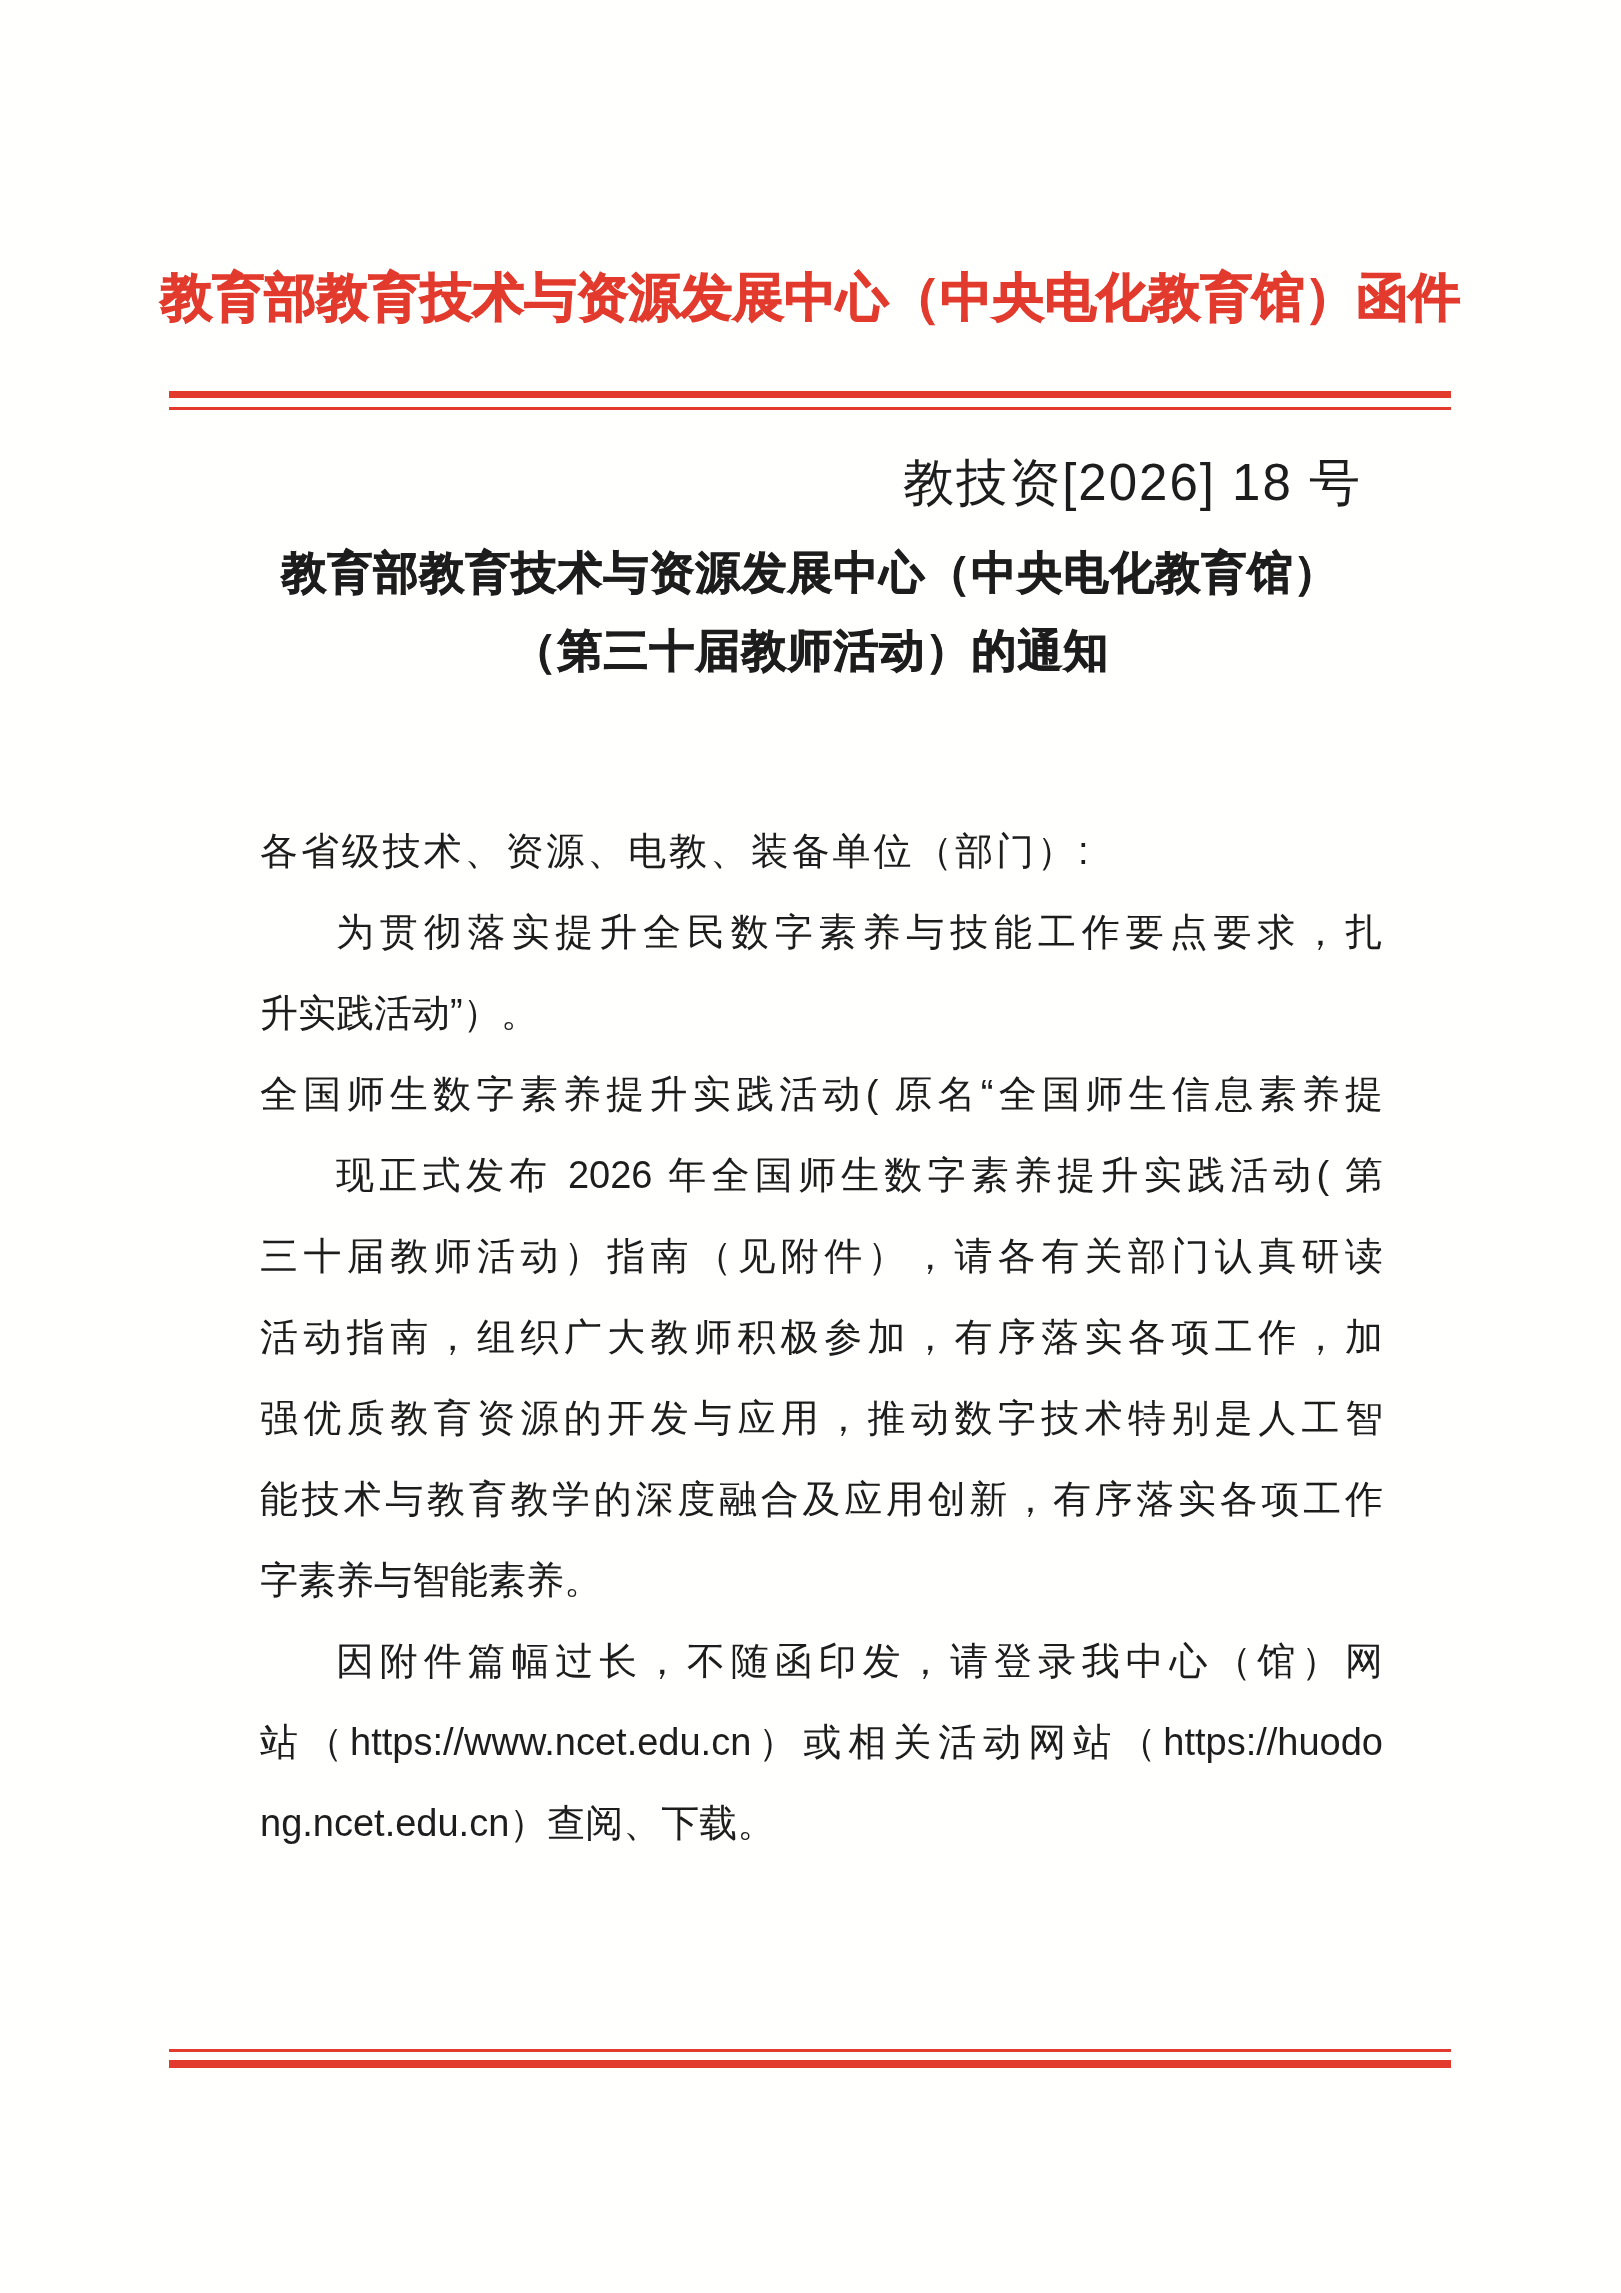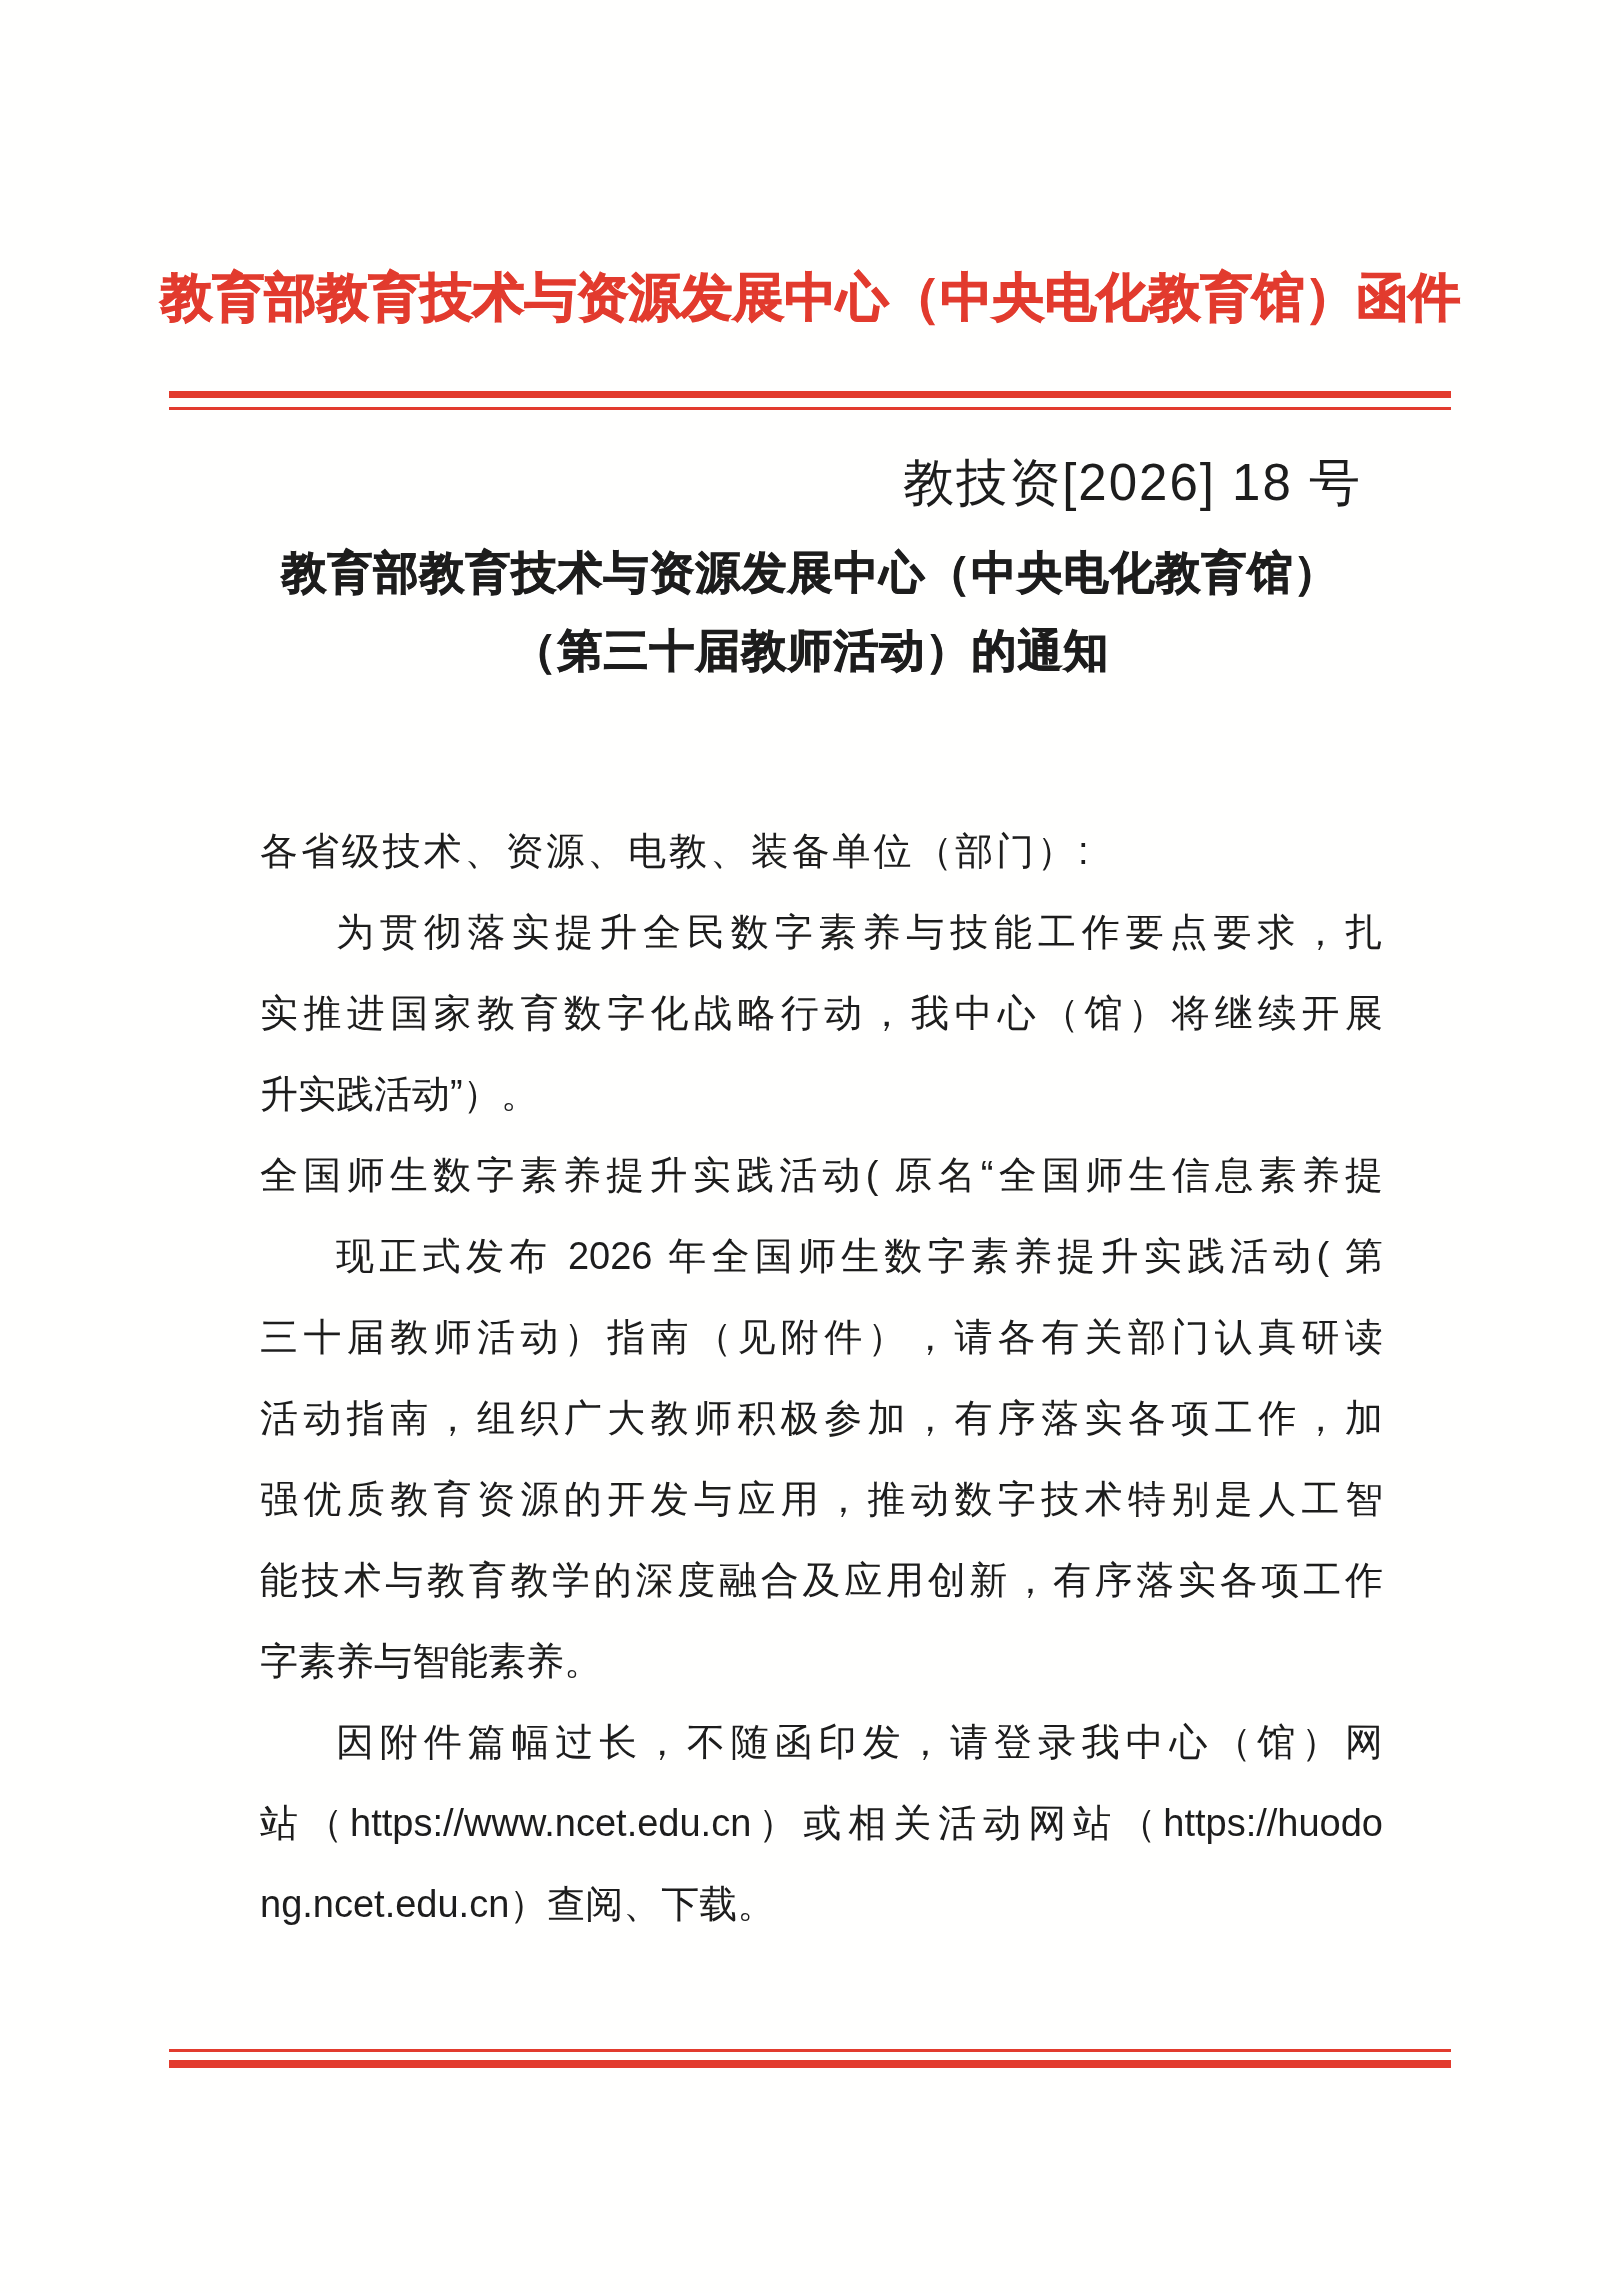--- a/index.html
+++ b/index.html
@@ -86,21 +86,20 @@
     <div>教育部教育技术与资源发展中心（中央电化教育馆）</div>
     <div>（第三十届教师活动）的通知</div>
   </div>
 
   <div class="body-text">
 
     <div class="line salutation">各省级技术、资源、电教、装备单位（部门）:</div>
 
     <div>
       <div class="line justified indent">为贯彻落实提升全民数字素养与技能工作要点要求，扎</div>
-      <div class="line justified">实推进国家教育数字化战略行动，我中心（馆）将继续开展</div>
       <div class="line last">升实践活动”）。</div>
       <div class="line justified">全国师生数字素养提升实践活动( 原名“全国师生信息素养提</div>
     </div>
 
     <div>
       <div class="line justified indent">现正式发布 2026 年全国师生数字素养提升实践活动( 第</div>
       <div class="line justified">三十届教师活动）指南（见附件），请各有关部门认真研读</div>
       <div class="line justified">活动指南，组织广大教师积极参加，有序落实各项工作，加</div>
       <div class="line justified">强优质教育资源的开发与应用，推动数字技术特别是人工智</div>
       <div class="line justified">能技术与教育教学的深度融合及应用创新，有序落实各项工作</div>

